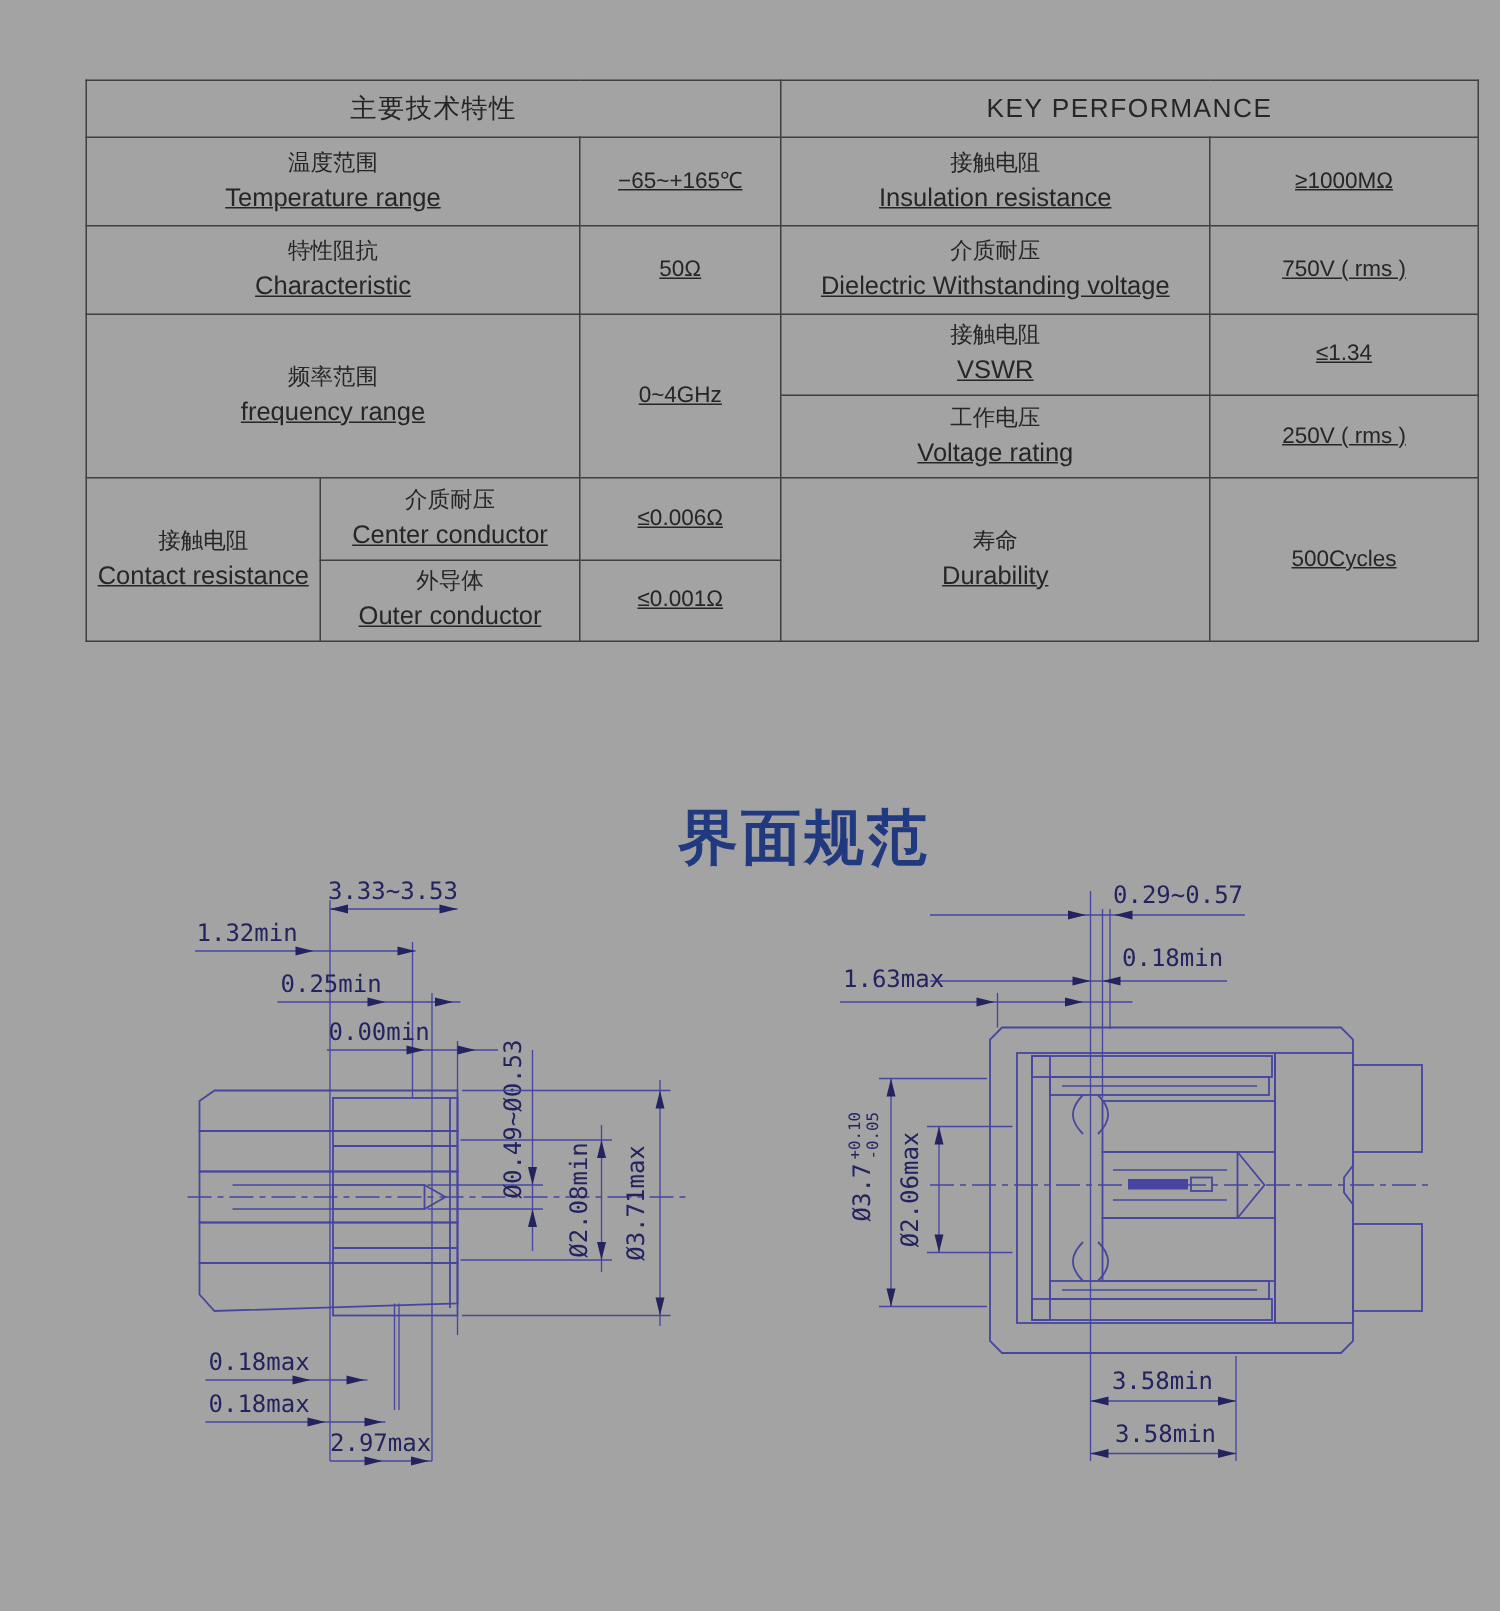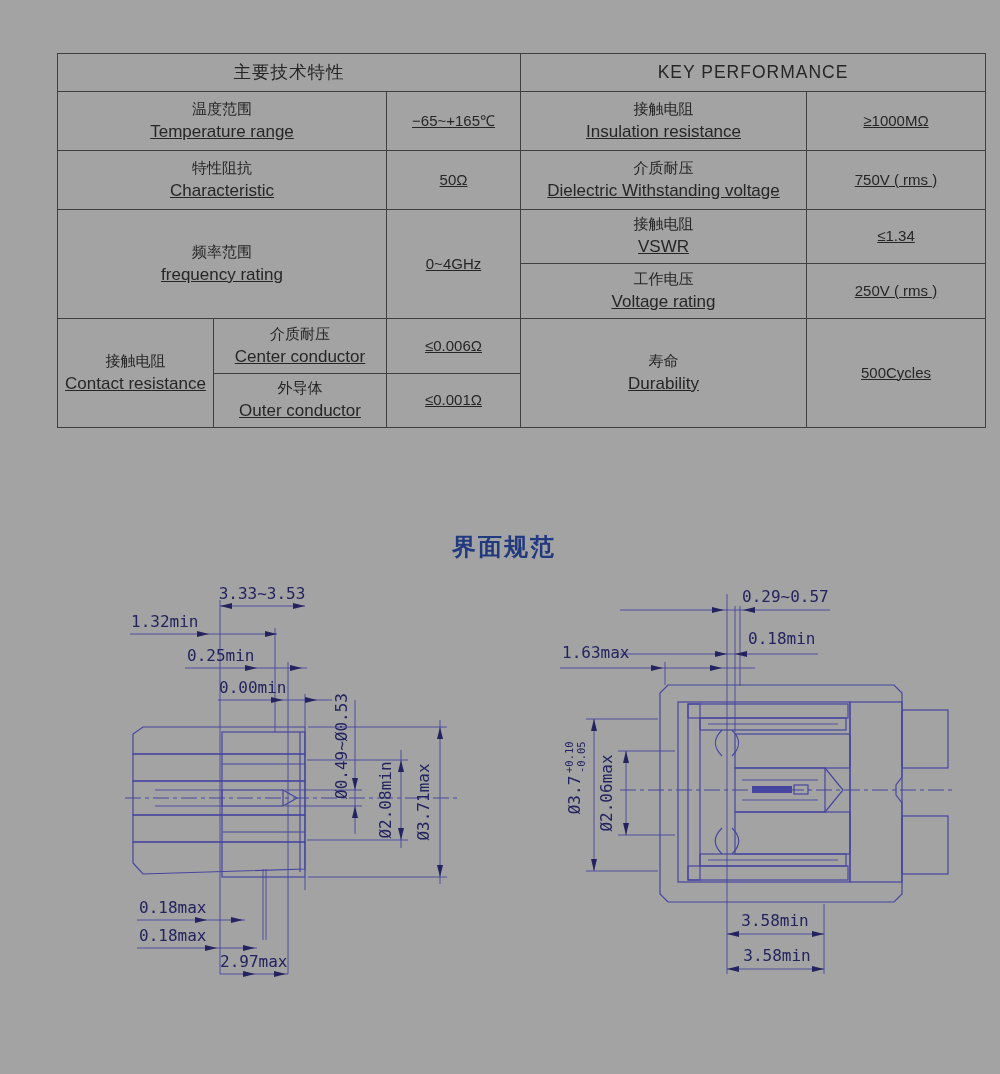--- a/index.html
+++ b/index.html
@@ -10,21 +10,21 @@
   table.spec{position:absolute;left:57px;top:53px;width:928px;height:370px;
              border-collapse:collapse;table-layout:fixed;}
   table.spec td{border:1px solid #3f3f3f;text-align:center;vertical-align:middle;
                 padding:0;font-size:17px;line-height:1.38;color:#262626;}
   table.spec td .zh{display:block;font-size:15px;}
   table.spec td .en{display:block;font-size:17px;text-decoration:underline;}
   table.spec td.hdr{font-size:17.5px;letter-spacing:1px;}
   table.spec td.val{font-size:15px;text-decoration:underline;}
 
   
-  .sec-title{position:absolute;left:452px;top:531px;font-size:24px;font-weight:700;
+  .sec-title{position:absolute;left:452px;top:531px;font-size:40px;font-weight:700;
              color:#21397f;letter-spacing:2px;}
 
   
   svg.draw{position:absolute;overflow:visible;}
   svg.draw .ln{stroke:#4646a0;fill:none;stroke-width:1.2;}
   svg.draw .thin{stroke:#4646a0;fill:none;stroke-width:0.9;}
   svg.draw .arr{fill:#23235f;stroke:none;}
   svg.draw text.dim{font-family:"DejaVu Sans Mono",monospace;font-size:16px;fill:#23235f;}
   svg.draw text.dimsm{font-family:"DejaVu Sans Mono",monospace;font-size:10.5px;fill:#23235f;}
   svg.draw .cl{stroke:#4646a0;stroke-width:1;fill:none;stroke-dasharray:16 4 4 4;}
@@ -67,21 +67,21 @@
       <td class="val">50Ω</td>
       <td>
         <span class="zh">介质耐压</span>
         <span class="en">Dielectric Withstanding voltage</span>
       </td>
       <td class="val">750V ( rms )</td>
     </tr>
     <tr style="height:54px">
       <td colspan="2" rowspan="2">
         <span class="zh">频率范围</span>
-        <span class="en">frequency rating</span>
+        <span class="en">frequency range</span>
       </td>
       <td class="val" rowspan="2">0~4GHz</td>
       <td>
         <span class="zh">接触电阻</span>
         <span class="en">VSWR</span>
       </td>
       <td class="val">≤1.34</td>
     </tr>
     <tr style="height:55px">
       <td>

